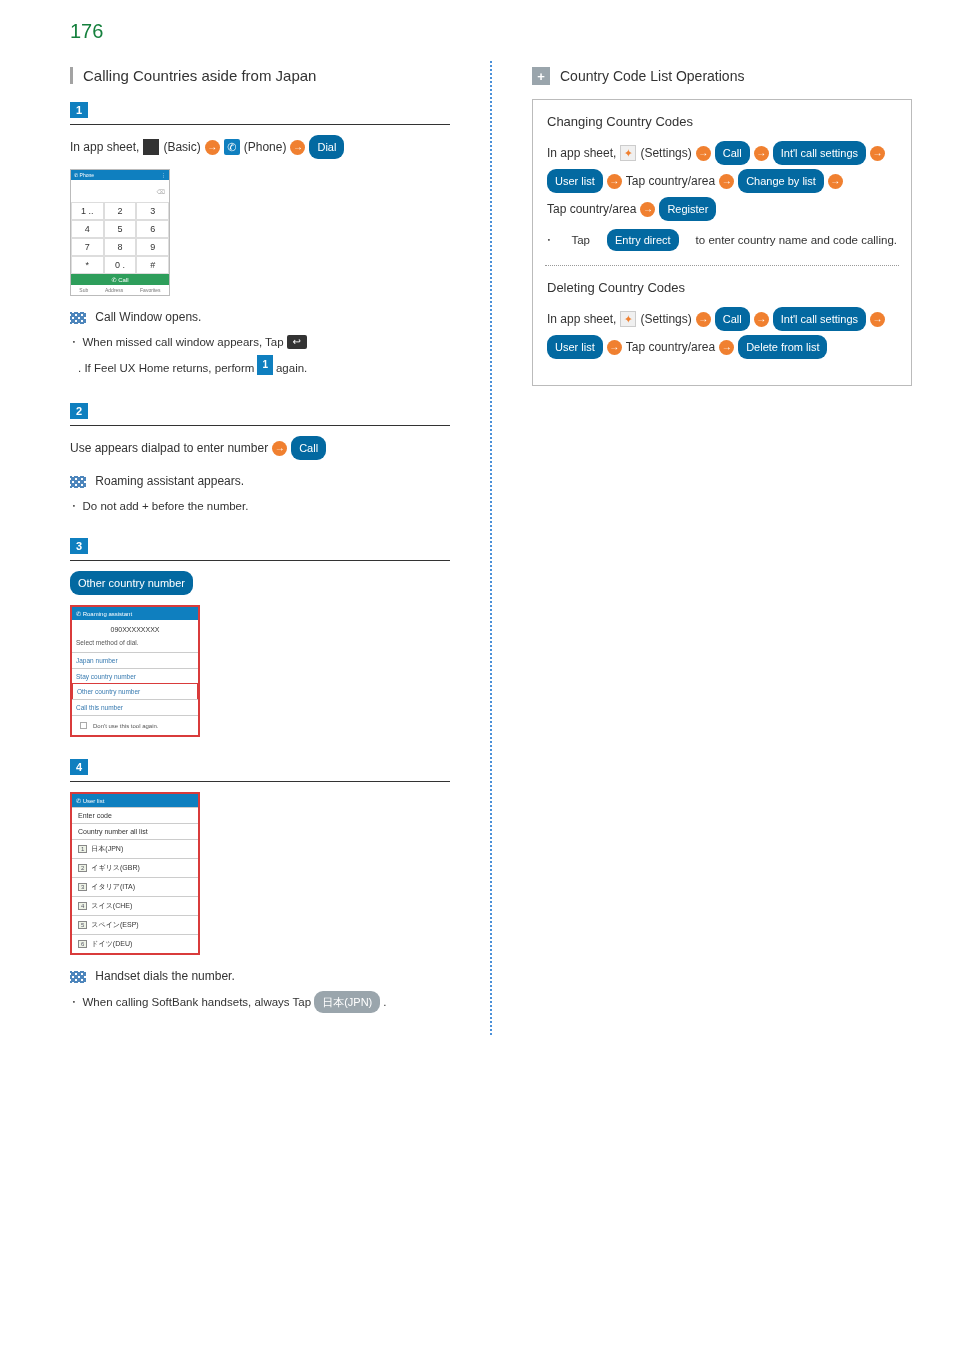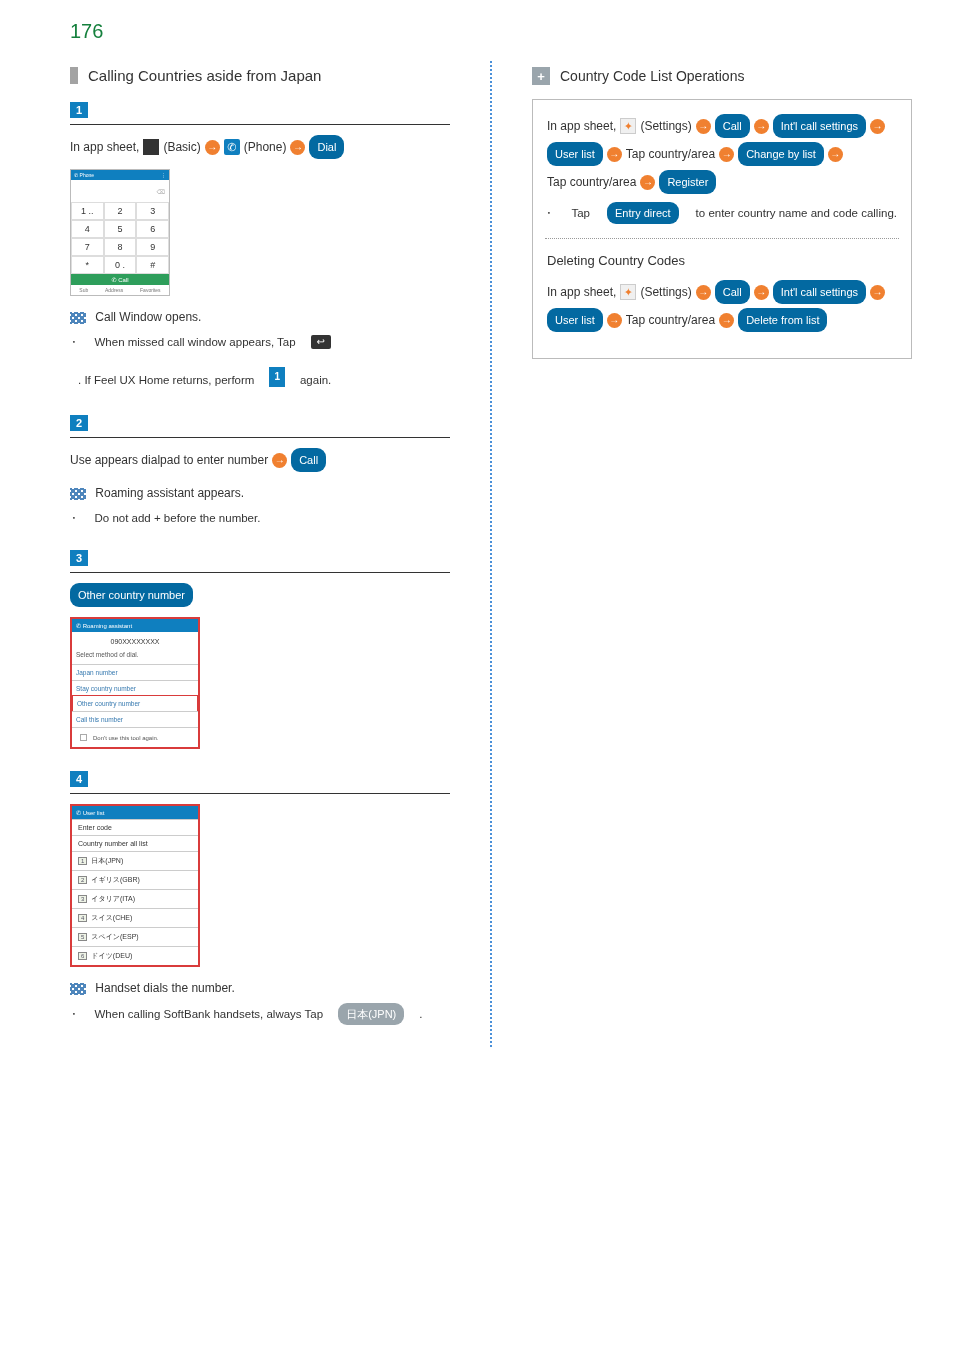--- a/index.html
+++ b/index.html
@@ -22,21 +22,21 @@
     gap: 30px;
   }
   .col {
     width: 380px;
   }
   .divider-vert {
     border-left: 2px dotted #4a90d9;
     margin: 0 10px;
   }
   .section-title-bar {
-    border-left: 8px solid #a3a3a3;
+    border-left: 3px solid #a3a3a3;
     padding-left: 10px;
     font-size: 15px;
     color: #333;
     margin-bottom: 18px;
     margin-top: 6px;
   }
   .step-badge {
     display: inline-block;
     background: #0f7fbf;
     color: #fff;
@@ -145,21 +145,21 @@
     font-size: 12px;
   }
   .note {
     font-size: 11.5px;
     line-height: 20px;
     color: #333;
     padding-left: 8px;
     display: flex;
     flex-wrap: wrap;
     align-items: center;
-    gap: 15px;
+    gap: 3px;
   }
   .note-dot::before {
     content: "・";
     margin-left: -10px;
   }
   .step-block { margin-bottom: 22px; }
 
   
   .shot {
     border: 1px solid #bbb;
@@ -383,20 +383,21 @@
   <div class="divider-vert"></div>
 
   <div class="col">
     <div class="plus-header">
       <span class="plus-icon">+</span>
       <span>Country Code List Operations</span>
     </div>
 
     <div class="op-box">
 
+      <div class="op-title">Changing Country Codes</div>
       <div class="op-flow">
         <span>In app sheet,</span>
         <span class="settings-icon">✦</span>
         <span>(Settings)</span>
         <span class="arrow-icon">→</span>
         <span class="chip">Call</span>
         <span class="arrow-icon">→</span>
         <span class="chip">Int'l call settings</span>
         <span class="arrow-icon">→</span>
         <span class="chip">User list</span>

